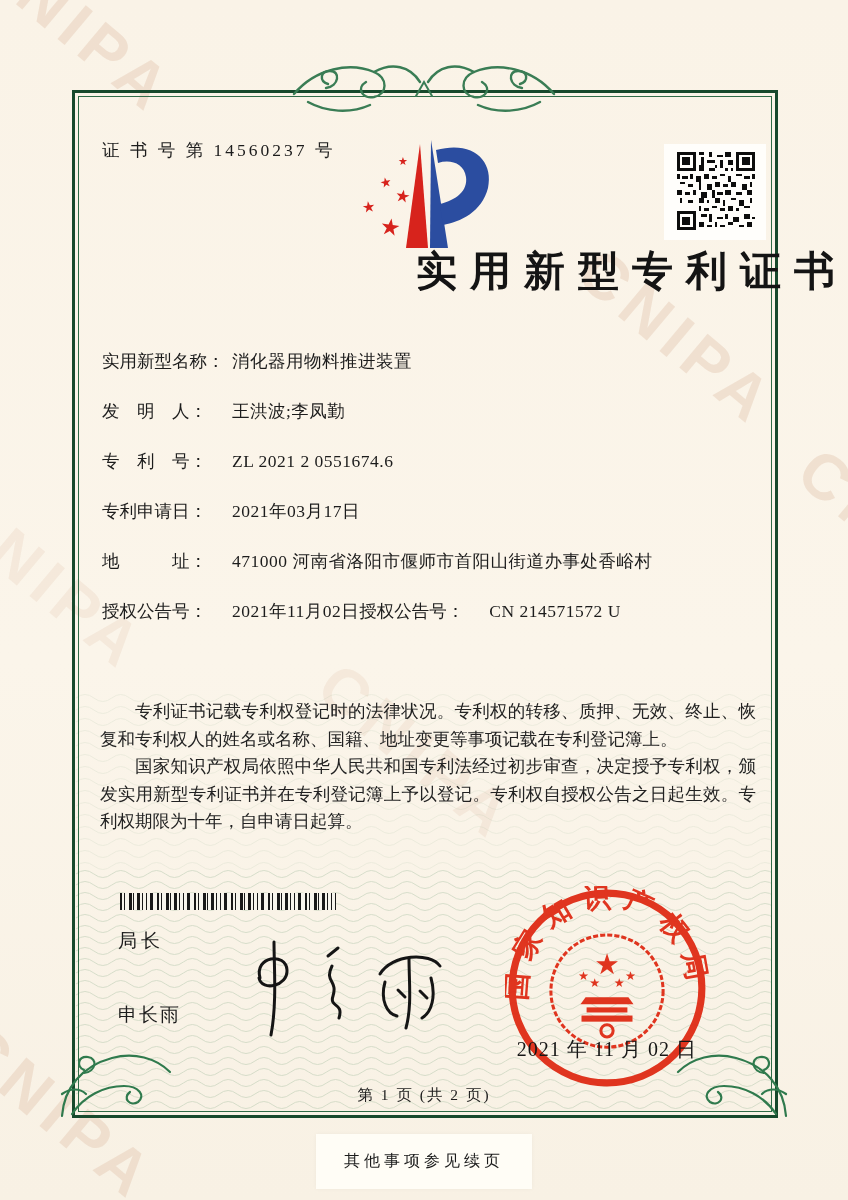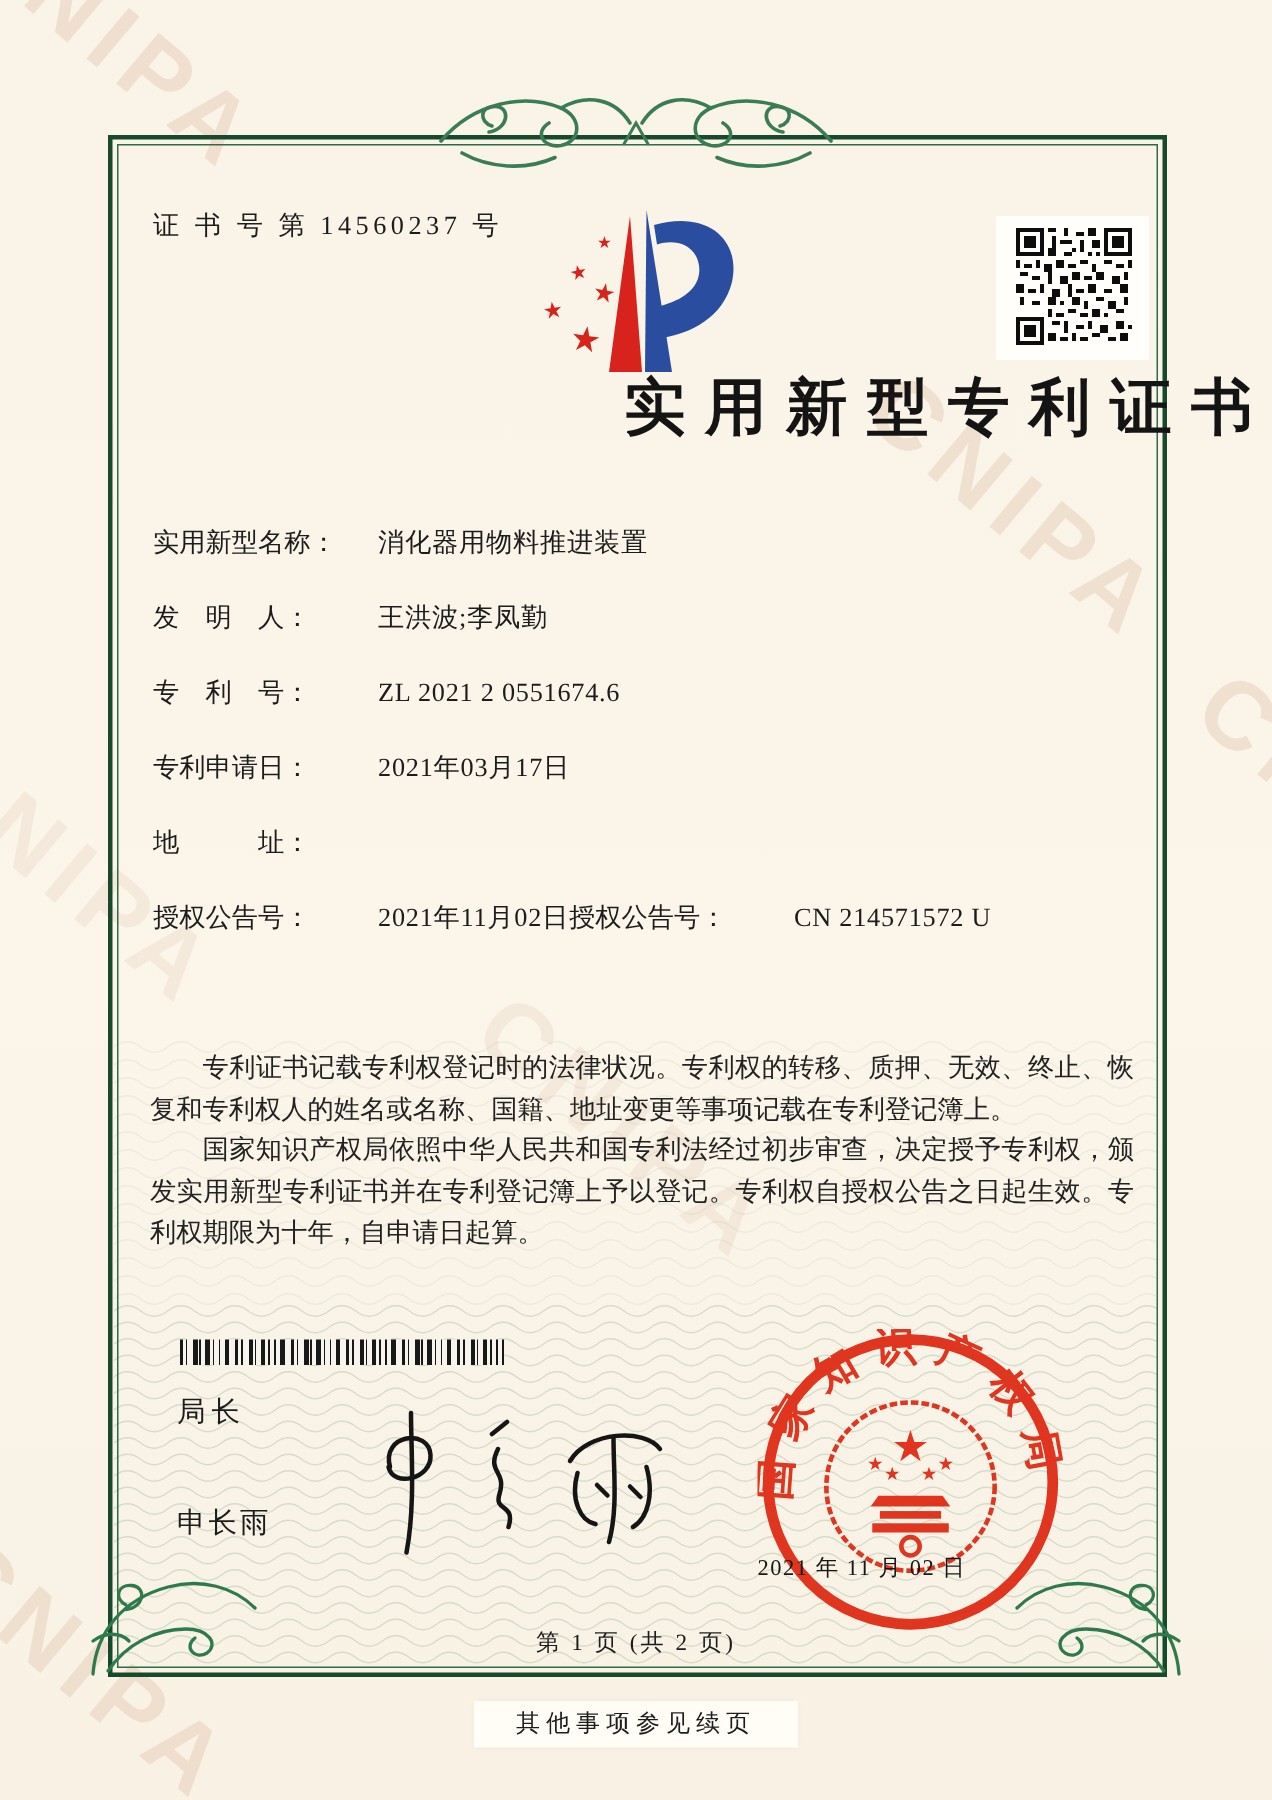--- a/index.html
+++ b/index.html
@@ -25,45 +25,45 @@
   .qr-box{position:absolute; left:664px; top:144px; width:102px; height:96px; background:#fffefb;}
   .qr-box svg{position:absolute; left:13px; top:8px;}
   .logo{position:absolute; left:348px; top:138px; width:154px; height:114px;}
   .logo .star{position:absolute; color:#d7231c; line-height:1; font-family:"DejaVu Sans",sans-serif;}
   .title{position:absolute; left:0; top:244px; width:100%; text-align:right;
          font-size:41px; font-weight:bold; letter-spacing:13px; color:#141414;}
   
   .fields{position:absolute; left:102px; top:350px; width:660px; font-size:17.5px;}
   .field-row{display:flex; margin-bottom:27px; line-height:23px; white-space:nowrap;}
   .f-label{display:inline-block; min-width:130px;}
-  .f-value{display:inline-block; margin-left:20px; letter-spacing:.5px;}
+  .f-value{display:inline-block; margin-left:0; letter-spacing:.5px;}
   .field-row .pair2{}
   
   .body-text{position:absolute; left:100px; top:698px; width:656px;
              font-size:17.5px; line-height:27.5px; color:#222; text-align:justify;}
   .body-text p{margin:0; text-indent:2em;}
   
   .barcode{position:absolute; left:120px; top:893px; width:216px; height:17px;
     background:repeating-linear-gradient(90deg,
       #181818 0 2px, #f6f4ec 2px 4px, #181818 4px 5px, #f6f4ec 5px 9px,
       #181818 9px 12px, #f6f4ec 12px 13px, #181818 13px 14px, #f6f4ec 14px 17px,
       #181818 17px 20px, #f6f4ec 20px 22px, #181818 22px 23px, #f6f4ec 23px 26px,
       #181818 26px 27px, #f6f4ec 27px 30px, #181818 30px 33px, #f6f4ec 33px 37px);}
   
   .signer-title{position:absolute; left:118px; top:928px; font-size:19px; letter-spacing:4px;}
   .signer-name{position:absolute; left:118px; top:1002px; font-size:19px; letter-spacing:2px;}
   .sig-svg{position:absolute; left:232px; top:938px;}
   
   .seal{position:absolute; left:505px; top:886px; width:204px; height:204px; opacity:.95;}
-  .seal-date{position:absolute; left:505px; top:1036px; width:204px; 
-             font-size:15px; color:#161616; letter-spacing:1px; white-space:nowrap;}
+  .seal-date{position:absolute; left:505px; top:1036px; width:204px; text-align:center;
+             font-size:20px; color:#161616; letter-spacing:1px; white-space:nowrap;}
   
   .page-num{position:absolute; left:0; top:1085px; width:100%; text-align:center; font-size:15.5px; letter-spacing:2px;}
   .footer-note{position:absolute; left:50%; transform:translateX(-50%); top:1134px;
-               background:#fffdf6; padding:5px 28px; font-size:16px; letter-spacing:4px;
+               background:#fffdf6; padding:17px 28px; font-size:16px; letter-spacing:4px;
                box-shadow:0 0 4px rgba(0,0,0,.04);}
 </style>
 </head>
 <body>
 
 <div class="page">
 
   <div class="wm" style="left:-42px; top:-12px;">CNIPA</div>
   <div class="wm" style="left:560px; top:300px;">CNIPA</div>
   <div class="wm faint" style="left:-70px; top:545px;">CNIPA</div>
@@ -271,20 +271,21 @@
     <div class="field-row">
       <span class="f-label">专　利　号：</span>
       <span class="f-value">ZL 2021 2 0551674.6</span>
     </div>
     <div class="field-row">
       <span class="f-label">专利申请日：</span>
       <span class="f-value">2021年03月17日</span>
     </div>
     <div class="field-row">
       <span class="f-label">地　　　址：</span>
+      <span class="f-value">471000 河南省洛阳市偃师市首阳山街道办事处香峪村</span>
     </div>
     <div class="field-row">
       <span class="f-label">授权公告号：</span>
       <span class="f-value">2021年11月02日</span>
       <span class="f-label pair2">授权公告号：</span>
       <span class="f-value">CN 214571572 U</span>
     </div>
   </div>
 
   <div class="body-text">

